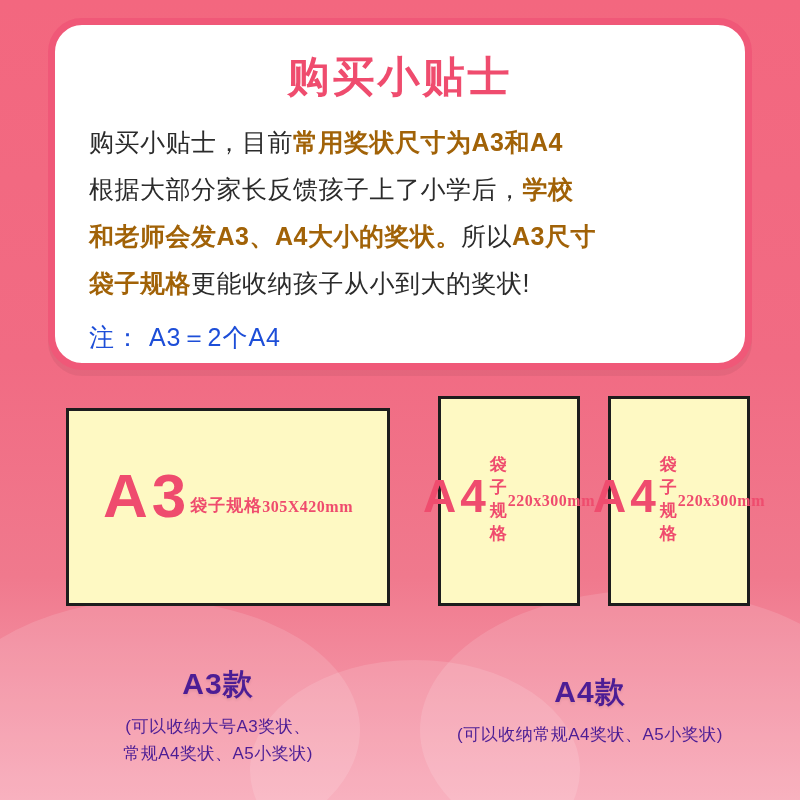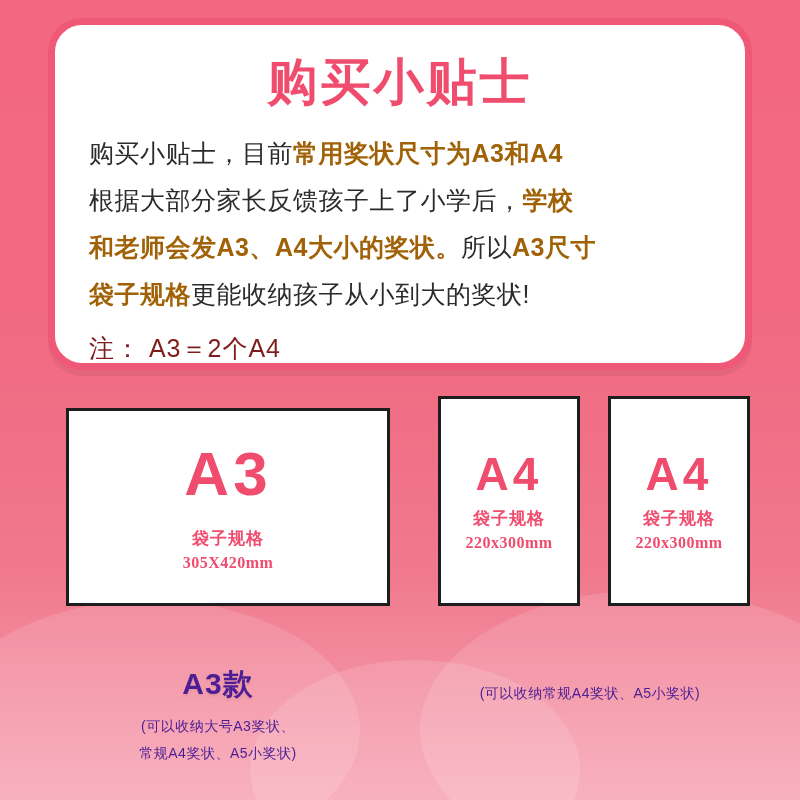--- a/index.html
+++ b/index.html
@@ -39,59 +39,59 @@
     height: 352px;
     background: #ffffff;
     border: 7px solid #f05878;
     border-radius: 34px;
     box-sizing: border-box;
     box-shadow: 0 6px 0 rgba(0,0,0,0.05);
   }
   .tips-title {
     text-align: center;
     color: #ef4c6e;
-    font-size: 50px;
+    font-size: 42px;
     font-weight: bold;
     letter-spacing: 3px;
     margin-top: 24px;
     font-family: "Liberation Sans", sans-serif;
   }
   .tips-body {
     margin: 14px 34px 0 34px;
     color: #2b2b2b;
     font-size: 25px;
     line-height: 47px;
     letter-spacing: 0.5px;
   }
   .tips-body .hl {
     color: #a16207;
     font-weight: bold;
   }
   .tips-note {
     margin: 14px 34px 0 34px;
-    color: #7f1d1d;
+    color: #1d4ed8;
     font-size: 25px;
     letter-spacing: 1px;
   }
 
   
   .specimens {
     position: absolute;
     top: 394px;
     left: 0;
     width: 800px;
     height: 226px;
   }
   .paper {
     position: absolute;
-    background: #ffffff;
+    background: #fef9c3;
     border: 3px solid #1d1d1d;
     box-sizing: border-box;
     display: flex;
-    flex-direction: column;
+    flex-direction: row;
     align-items: center;
     justify-content: center;
   }
   .paper.a3 {
     left: 66px;
     top: 14px;
     width: 324px;
     height: 198px;
   }
   .paper.a4a {
@@ -135,21 +135,21 @@
     text-align: center;
     color: #4c1d95;
   }
   .cloud-caption .cloud-title {
     font-size: 30px;
     font-weight: bold;
     letter-spacing: 1px;
     text-shadow: 0 2px 3px rgba(0,0,0,0.08);
   }
   .cloud-caption .cloud-sub {
-    font-size: 14px;
+    font-size: 17px;
     line-height: 27px;
     margin-top: 8px;
     letter-spacing: 0.5px;
   }
   .cloud-caption.left { left: 58px; top: 664px; width: 320px; }
   .cloud-caption.right { right: 30px; top: 672px; width: 360px; }
 </style>
 </head>
 <body>
 
@@ -196,14 +196,15 @@
   </div>
 </div>
 
 <div class="cloud-caption left">
   <div class="cloud-title">A3款</div>
   <div class="cloud-sub" style="white-space: pre-line;">(可以收纳大号A3奖状、
 常规A4奖状、A5小奖状)</div>
 </div>
 
 <div class="cloud-caption right">
+  <div class="cloud-title">A4款</div>
   <div class="cloud-sub" style="white-space: pre-line;">(可以收纳常规A4奖状、A5小奖状)</div>
 </div>
 
 </body></html>

